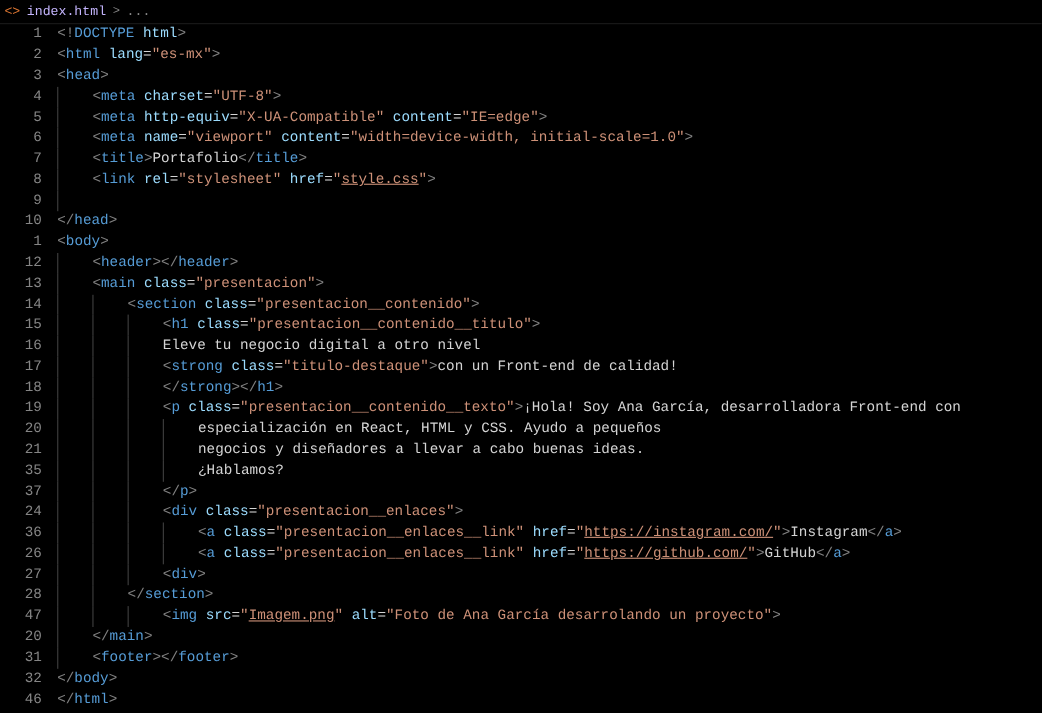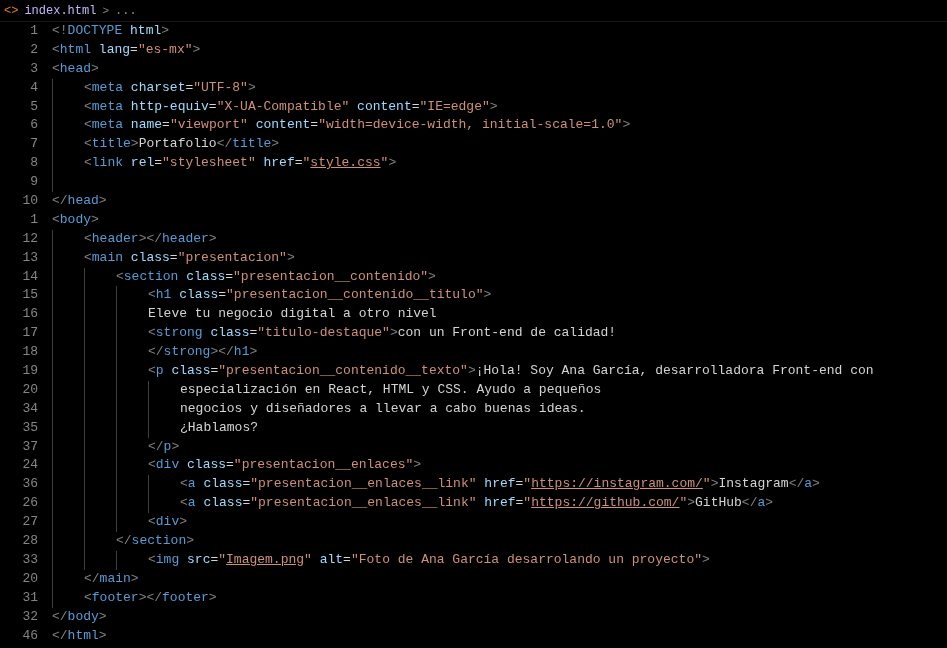--- a/index.html
+++ b/index.html
@@ -104,28 +104,28 @@
       <div class="ln">1</div>
       <div class="ln">12</div>
       <div class="ln">13</div>
       <div class="ln">14</div>
       <div class="ln">15</div>
       <div class="ln">16</div>
       <div class="ln">17</div>
       <div class="ln">18</div>
       <div class="ln">19</div>
       <div class="ln">20</div>
-      <div class="ln">34</div>
+      <div class="ln">21</div>
       <div class="ln">35</div>
       <div class="ln">37</div>
       <div class="ln">24</div>
       <div class="ln">36</div>
       <div class="ln">26</div>
       <div class="ln">27</div>
       <div class="ln">28</div>
-      <div class="ln">33</div>
+      <div class="ln">47</div>
       <div class="ln">20</div>
       <div class="ln">31</div>
       <div class="ln">32</div>
       <div class="ln">46</div>
     </div>
   <div class="code" id="code"><div class="line" style="padding-left: 0px;"><span class="tk-bracket">&lt;!</span><span class="tk-doctype">DOCTYPE</span><span class="tk-text"> </span><span class="tk-attr">html</span><span class="tk-bracket">&gt;</span></div><div class="line" style="padding-left: 0px;"><span class="tk-bracket">&lt;</span><span class="tk-tag">html</span><span class="tk-text"> </span><span class="tk-attr">lang</span><span class="tk-text">=</span><span class="tk-string">"es-mx"</span><span class="tk-bracket">&gt;</span></div><div class="line" style="padding-left: 0px;"><span class="tk-bracket">&lt;</span><span class="tk-tag">head</span><span class="tk-bracket">&gt;</span></div><div class="line" style="padding-left: 32px;"><span class="indent-guide" style="left: 0px;"></span><span class="tk-bracket">&lt;</span><span class="tk-tag">meta</span><span class="tk-text"> </span><span class="tk-attr">charset</span><span class="tk-text">=</span><span class="tk-string">"UTF-8"</span><span class="tk-bracket">&gt;</span></div><div class="line" style="padding-left: 32px;"><span class="indent-guide" style="left: 0px;"></span><span class="tk-bracket">&lt;</span><span class="tk-tag">meta</span><span class="tk-text"> </span><span class="tk-attr">http-equiv</span><span class="tk-text">=</span><span class="tk-string">"X-UA-Compatible"</span><span class="tk-text"> </span><span class="tk-attr">content</span><span class="tk-text">=</span><span class="tk-string">"IE=edge"</span><span class="tk-bracket">&gt;</span></div><div class="line" style="padding-left: 32px;"><span class="indent-guide" style="left: 0px;"></span><span class="tk-bracket">&lt;</span><span class="tk-tag">meta</span><span class="tk-text"> </span><span class="tk-attr">name</span><span class="tk-text">=</span><span class="tk-string">"viewport"</span><span class="tk-text"> </span><span class="tk-attr">content</span><span class="tk-text">=</span><span class="tk-string">"width=device-width, initial-scale=1.0"</span><span class="tk-bracket">&gt;</span></div><div class="line" style="padding-left: 32px;"><span class="indent-guide" style="left: 0px;"></span><span class="tk-bracket">&lt;</span><span class="tk-tag">title</span><span class="tk-bracket">&gt;</span><span class="tk-text">Portafolio</span><span class="tk-bracket">&lt;/</span><span class="tk-tag">title</span><span class="tk-bracket">&gt;</span></div><div class="line" style="padding-left: 32px;"><span class="indent-guide" style="left: 0px;"></span><span class="tk-bracket">&lt;</span><span class="tk-tag">link</span><span class="tk-text"> </span><span class="tk-attr">rel</span><span class="tk-text">=</span><span class="tk-string">"stylesheet"</span><span class="tk-text"> </span><span class="tk-attr">href</span><span class="tk-text">=</span><span class="tk-string">"</span><span class="tk-string underline">style.css</span><span class="tk-string">"</span><span class="tk-bracket">&gt;</span></div><div class="line" style="padding-left: 0px;"><span class="indent-guide" style="left: 0px;"></span></div><div class="line" style="padding-left: 0px;"><span class="tk-bracket">&lt;/</span><span class="tk-tag">head</span><span class="tk-bracket">&gt;</span></div><div class="line" style="padding-left: 0px;"><span class="tk-bracket">&lt;</span><span class="tk-tag">body</span><span class="tk-bracket">&gt;</span></div><div class="line" style="padding-left: 32px;"><span class="indent-guide" style="left: 0px;"></span><span class="tk-bracket">&lt;</span><span class="tk-tag">header</span><span class="tk-bracket">&gt;&lt;/</span><span class="tk-tag">header</span><span class="tk-bracket">&gt;</span></div><div class="line" style="padding-left: 32px;"><span class="indent-guide" style="left: 0px;"></span><span class="tk-bracket">&lt;</span><span class="tk-tag">main</span><span class="tk-text"> </span><span class="tk-attr">class</span><span class="tk-text">=</span><span class="tk-string">"presentacion"</span><span class="tk-bracket">&gt;</span></div><div class="line" style="padding-left: 64px;"><span class="indent-guide" style="left: 0px;"></span><span class="indent-guide" style="left: 32px;"></span><span class="tk-bracket">&lt;</span><span class="tk-tag">section</span><span class="tk-text"> </span><span class="tk-attr">class</span><span class="tk-text">=</span><span class="tk-string">"presentacion__contenido"</span><span class="tk-bracket">&gt;</span></div><div class="line" style="padding-left: 96px;"><span class="indent-guide" style="left: 0px;"></span><span class="indent-guide" style="left: 32px;"></span><span class="indent-guide" style="left: 64px;"></span><span class="tk-bracket">&lt;</span><span class="tk-tag">h1</span><span class="tk-text"> </span><span class="tk-attr">class</span><span class="tk-text">=</span><span class="tk-string">"presentacion__contenido__titulo"</span><span class="tk-bracket">&gt;</span></div><div class="line" style="padding-left: 96px;"><span class="indent-guide" style="left: 0px;"></span><span class="indent-guide" style="left: 32px;"></span><span class="indent-guide" style="left: 64px;"></span><span class="tk-text">Eleve tu negocio digital a otro nivel</span></div><div class="line" style="padding-left: 96px;"><span class="indent-guide" style="left: 0px;"></span><span class="indent-guide" style="left: 32px;"></span><span class="indent-guide" style="left: 64px;"></span><span class="tk-bracket">&lt;</span><span class="tk-tag">strong</span><span class="tk-text"> </span><span class="tk-attr">class</span><span class="tk-text">=</span><span class="tk-string">"titulo-destaque"</span><span class="tk-bracket">&gt;</span><span class="tk-text">con un Front-end de calidad!</span></div><div class="line" style="padding-left: 96px;"><span class="indent-guide" style="left: 0px;"></span><span class="indent-guide" style="left: 32px;"></span><span class="indent-guide" style="left: 64px;"></span><span class="tk-bracket">&lt;/</span><span class="tk-tag">strong</span><span class="tk-bracket">&gt;&lt;/</span><span class="tk-tag">h1</span><span class="tk-bracket">&gt;</span></div><div class="line" style="padding-left: 96px;"><span class="indent-guide" style="left: 0px;"></span><span class="indent-guide" style="left: 32px;"></span><span class="indent-guide" style="left: 64px;"></span><span class="tk-bracket">&lt;</span><span class="tk-tag">p</span><span class="tk-text"> </span><span class="tk-attr">class</span><span class="tk-text">=</span><span class="tk-string">"presentacion__contenido__texto"</span><span class="tk-bracket">&gt;</span><span class="tk-text">¡Hola! Soy Ana García, desarrolladora Front-end con</span></div><div class="line" style="padding-left: 128px;"><span class="indent-guide" style="left: 0px;"></span><span class="indent-guide" style="left: 32px;"></span><span class="indent-guide" style="left: 64px;"></span><span class="indent-guide" style="left: 96px;"></span><span class="tk-text">especialización en React, HTML y CSS. Ayudo a pequeños</span></div><div class="line" style="padding-left: 128px;"><span class="indent-guide" style="left: 0px;"></span><span class="indent-guide" style="left: 32px;"></span><span class="indent-guide" style="left: 64px;"></span><span class="indent-guide" style="left: 96px;"></span><span class="tk-text">negocios y diseñadores a llevar a cabo buenas ideas.</span></div><div class="line" style="padding-left: 128px;"><span class="indent-guide" style="left: 0px;"></span><span class="indent-guide" style="left: 32px;"></span><span class="indent-guide" style="left: 64px;"></span><span class="indent-guide" style="left: 96px;"></span><span class="tk-text">¿Hablamos?</span></div><div class="line" style="padding-left: 96px;"><span class="indent-guide" style="left: 0px;"></span><span class="indent-guide" style="left: 32px;"></span><span class="indent-guide" style="left: 64px;"></span><span class="tk-bracket">&lt;/</span><span class="tk-tag">p</span><span class="tk-bracket">&gt;</span></div><div class="line" style="padding-left: 96px;"><span class="indent-guide" style="left: 0px;"></span><span class="indent-guide" style="left: 32px;"></span><span class="indent-guide" style="left: 64px;"></span><span class="tk-bracket">&lt;</span><span class="tk-tag">div</span><span class="tk-text"> </span><span class="tk-attr">class</span><span class="tk-text">=</span><span class="tk-string">"presentacion__enlaces"</span><span class="tk-bracket">&gt;</span></div><div class="line" style="padding-left: 128px;"><span class="indent-guide" style="left: 0px;"></span><span class="indent-guide" style="left: 32px;"></span><span class="indent-guide" style="left: 64px;"></span><span class="indent-guide" style="left: 96px;"></span><span class="tk-bracket">&lt;</span><span class="tk-tag">a</span><span class="tk-text"> </span><span class="tk-attr">class</span><span class="tk-text">=</span><span class="tk-string">"presentacion__enlaces__link"</span><span class="tk-text"> </span><span class="tk-attr">href</span><span class="tk-text">=</span><span class="tk-string">"</span><span class="tk-string underline">https://instagram.com/</span><span class="tk-string">"</span><span class="tk-bracket">&gt;</span><span class="tk-text">Instagram</span><span class="tk-bracket">&lt;/</span><span class="tk-tag">a</span><span class="tk-bracket">&gt;</span></div><div class="line" style="padding-left: 128px;"><span class="indent-guide" style="left: 0px;"></span><span class="indent-guide" style="left: 32px;"></span><span class="indent-guide" style="left: 64px;"></span><span class="indent-guide" style="left: 96px;"></span><span class="tk-bracket">&lt;</span><span class="tk-tag">a</span><span class="tk-text"> </span><span class="tk-attr">class</span><span class="tk-text">=</span><span class="tk-string">"presentacion__enlaces__link"</span><span class="tk-text"> </span><span class="tk-attr">href</span><span class="tk-text">=</span><span class="tk-string">"</span><span class="tk-string underline">https://github.com/</span><span class="tk-string">"</span><span class="tk-bracket">&gt;</span><span class="tk-text">GitHub</span><span class="tk-bracket">&lt;/</span><span class="tk-tag">a</span><span class="tk-bracket">&gt;</span></div><div class="line" style="padding-left: 96px;"><span class="indent-guide" style="left: 0px;"></span><span class="indent-guide" style="left: 32px;"></span><span class="indent-guide" style="left: 64px;"></span><span class="tk-bracket">&lt;</span><span class="tk-tag">div</span><span class="tk-bracket">&gt;</span></div><div class="line" style="padding-left: 64px;"><span class="indent-guide" style="left: 0px;"></span><span class="indent-guide" style="left: 32px;"></span><span class="tk-bracket">&lt;/</span><span class="tk-tag">section</span><span class="tk-bracket">&gt;</span></div><div class="line" style="padding-left: 96px;"><span class="indent-guide" style="left: 0px;"></span><span class="indent-guide" style="left: 32px;"></span><span class="indent-guide" style="left: 64px;"></span><span class="tk-bracket">&lt;</span><span class="tk-tag">img</span><span class="tk-text"> </span><span class="tk-attr">src</span><span class="tk-text">=</span><span class="tk-string">"</span><span class="tk-string underline">Imagem.png</span><span class="tk-string">"</span><span class="tk-text"> </span><span class="tk-attr">alt</span><span class="tk-text">=</span><span class="tk-string">"Foto de Ana García desarrolando un proyecto"</span><span class="tk-bracket">&gt;</span></div><div class="line" style="padding-left: 32px;"><span class="indent-guide" style="left: 0px;"></span><span class="tk-bracket">&lt;/</span><span class="tk-tag">main</span><span class="tk-bracket">&gt;</span></div><div class="line" style="padding-left: 32px;"><span class="indent-guide" style="left: 0px;"></span><span class="tk-bracket">&lt;</span><span class="tk-tag">footer</span><span class="tk-bracket">&gt;&lt;/</span><span class="tk-tag">footer</span><span class="tk-bracket">&gt;</span></div><div class="line" style="padding-left: 0px;"><span class="tk-bracket">&lt;/</span><span class="tk-tag">body</span><span class="tk-bracket">&gt;</span></div><div class="line" style="padding-left: 0px;"><span class="tk-bracket">&lt;/</span><span class="tk-tag">html</span><span class="tk-bracket">&gt;</span></div></div>
 </div>
 
 </body></html>

